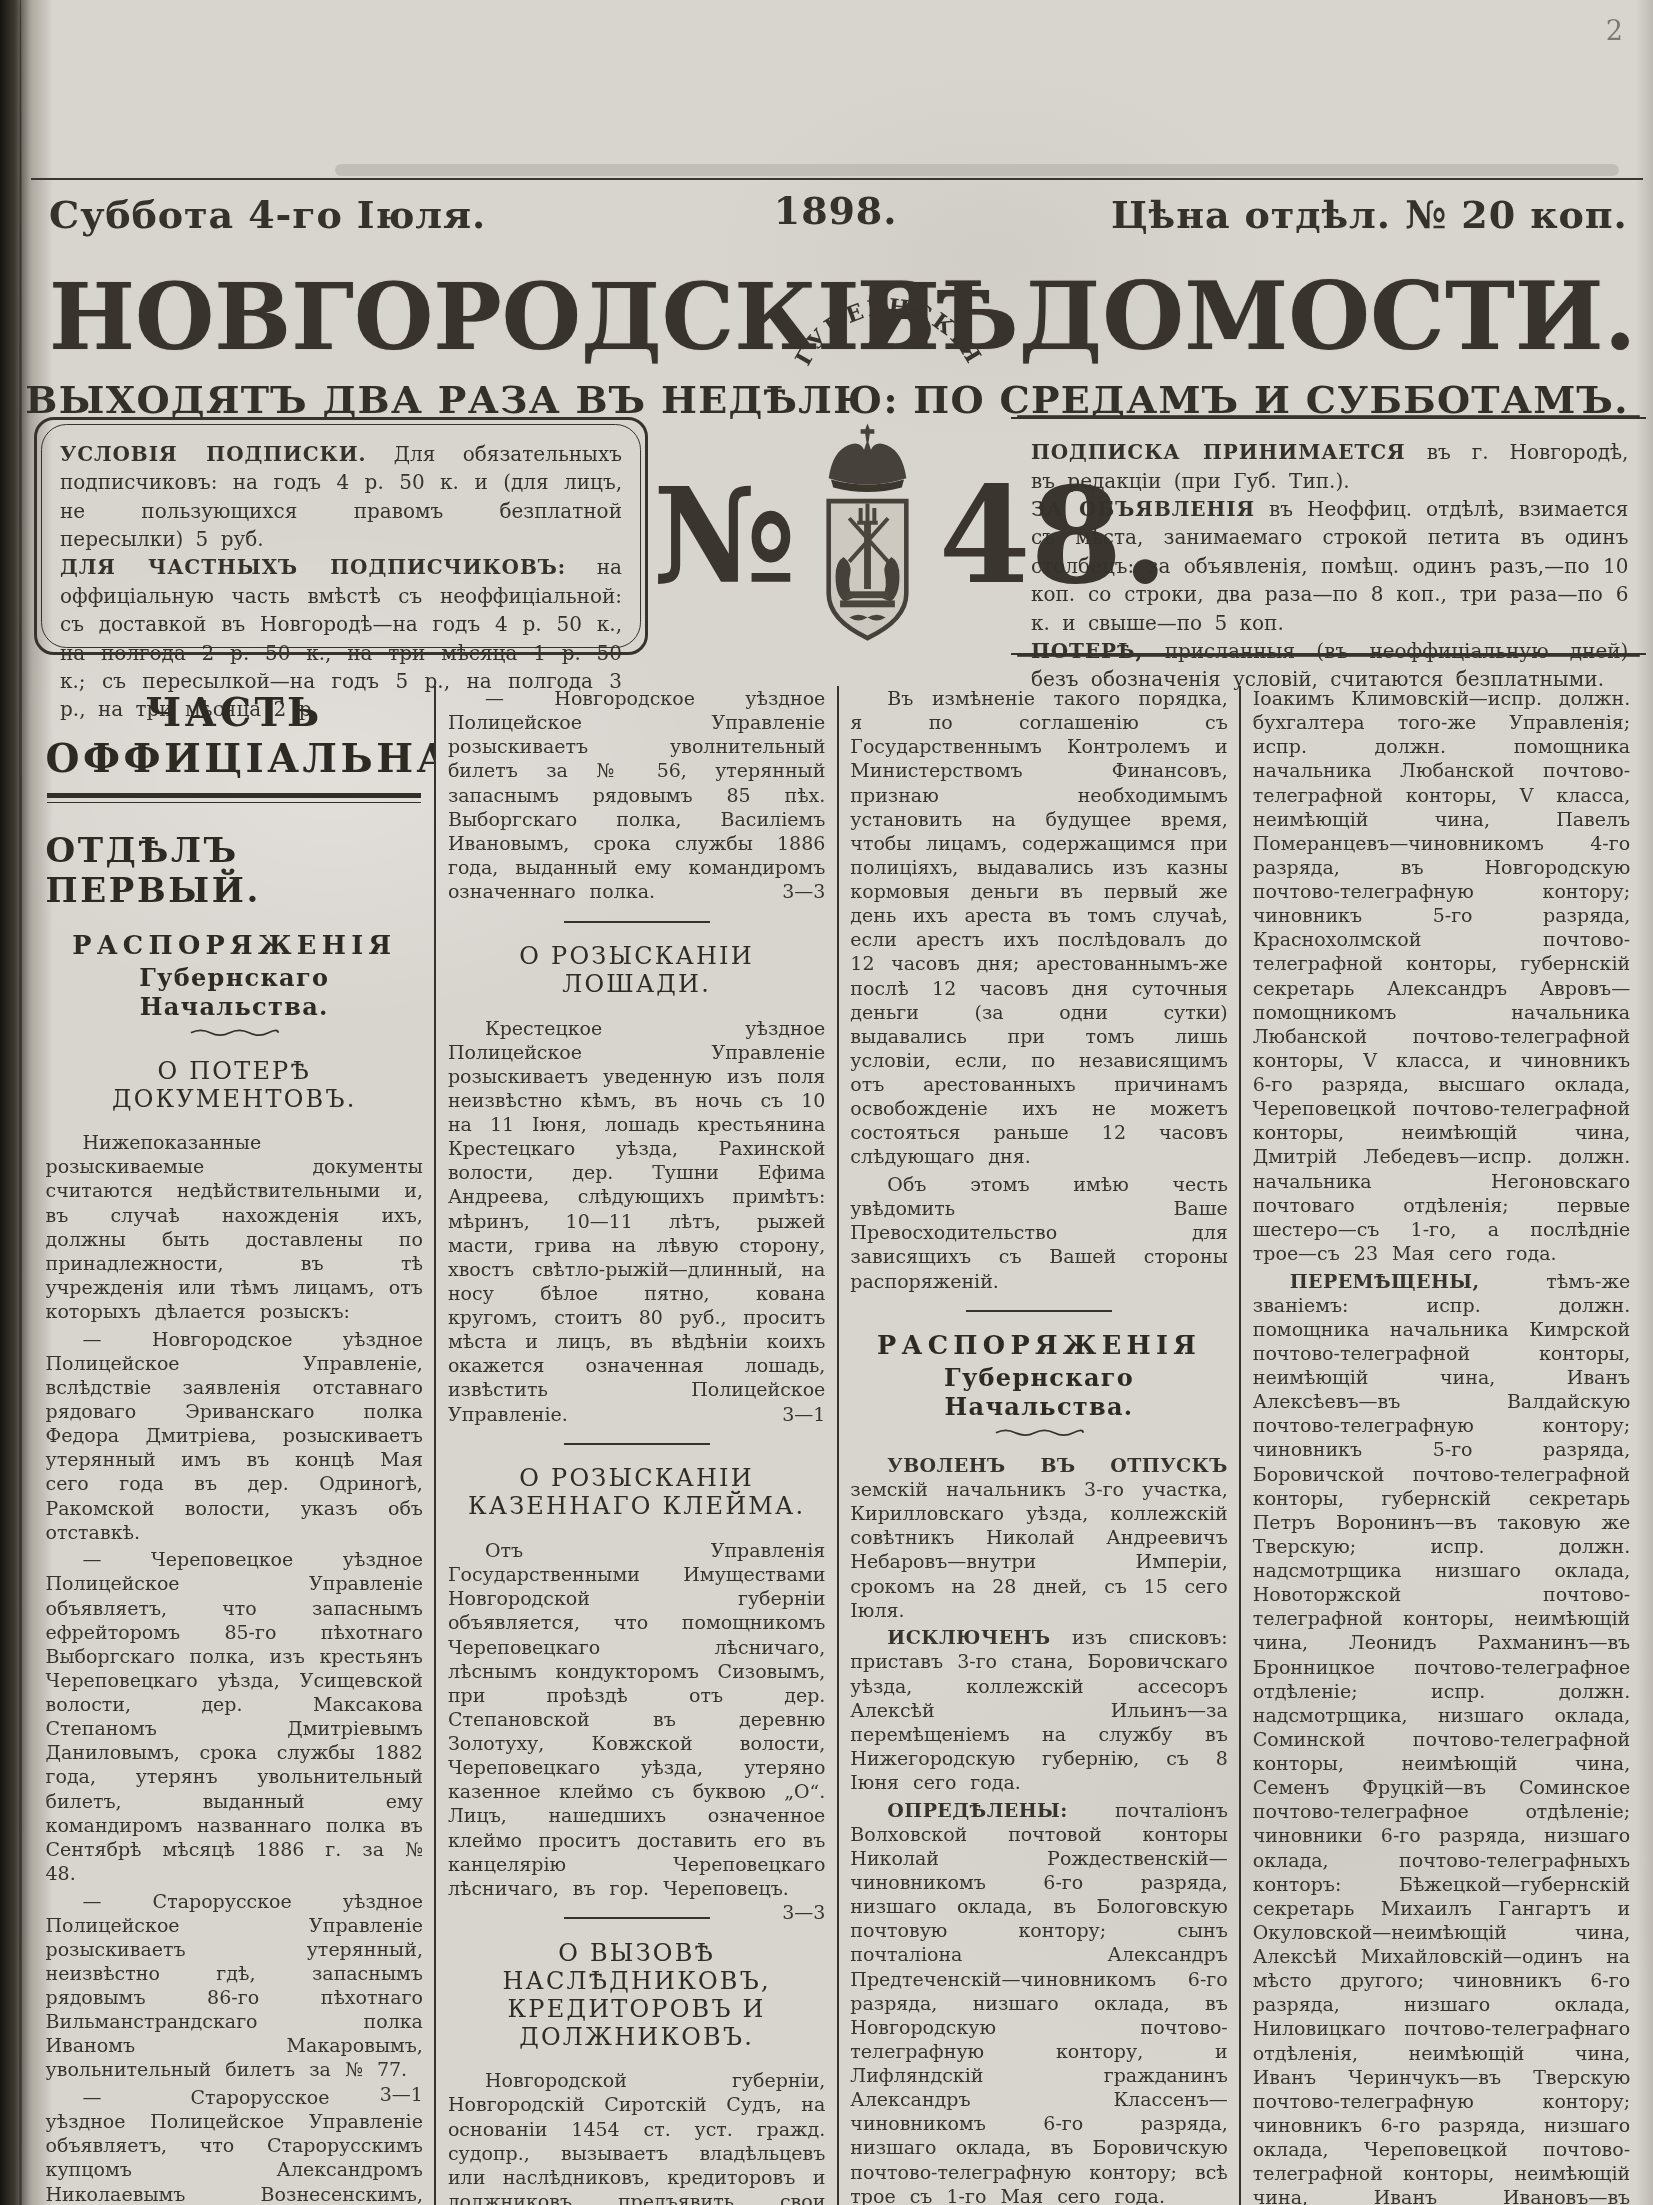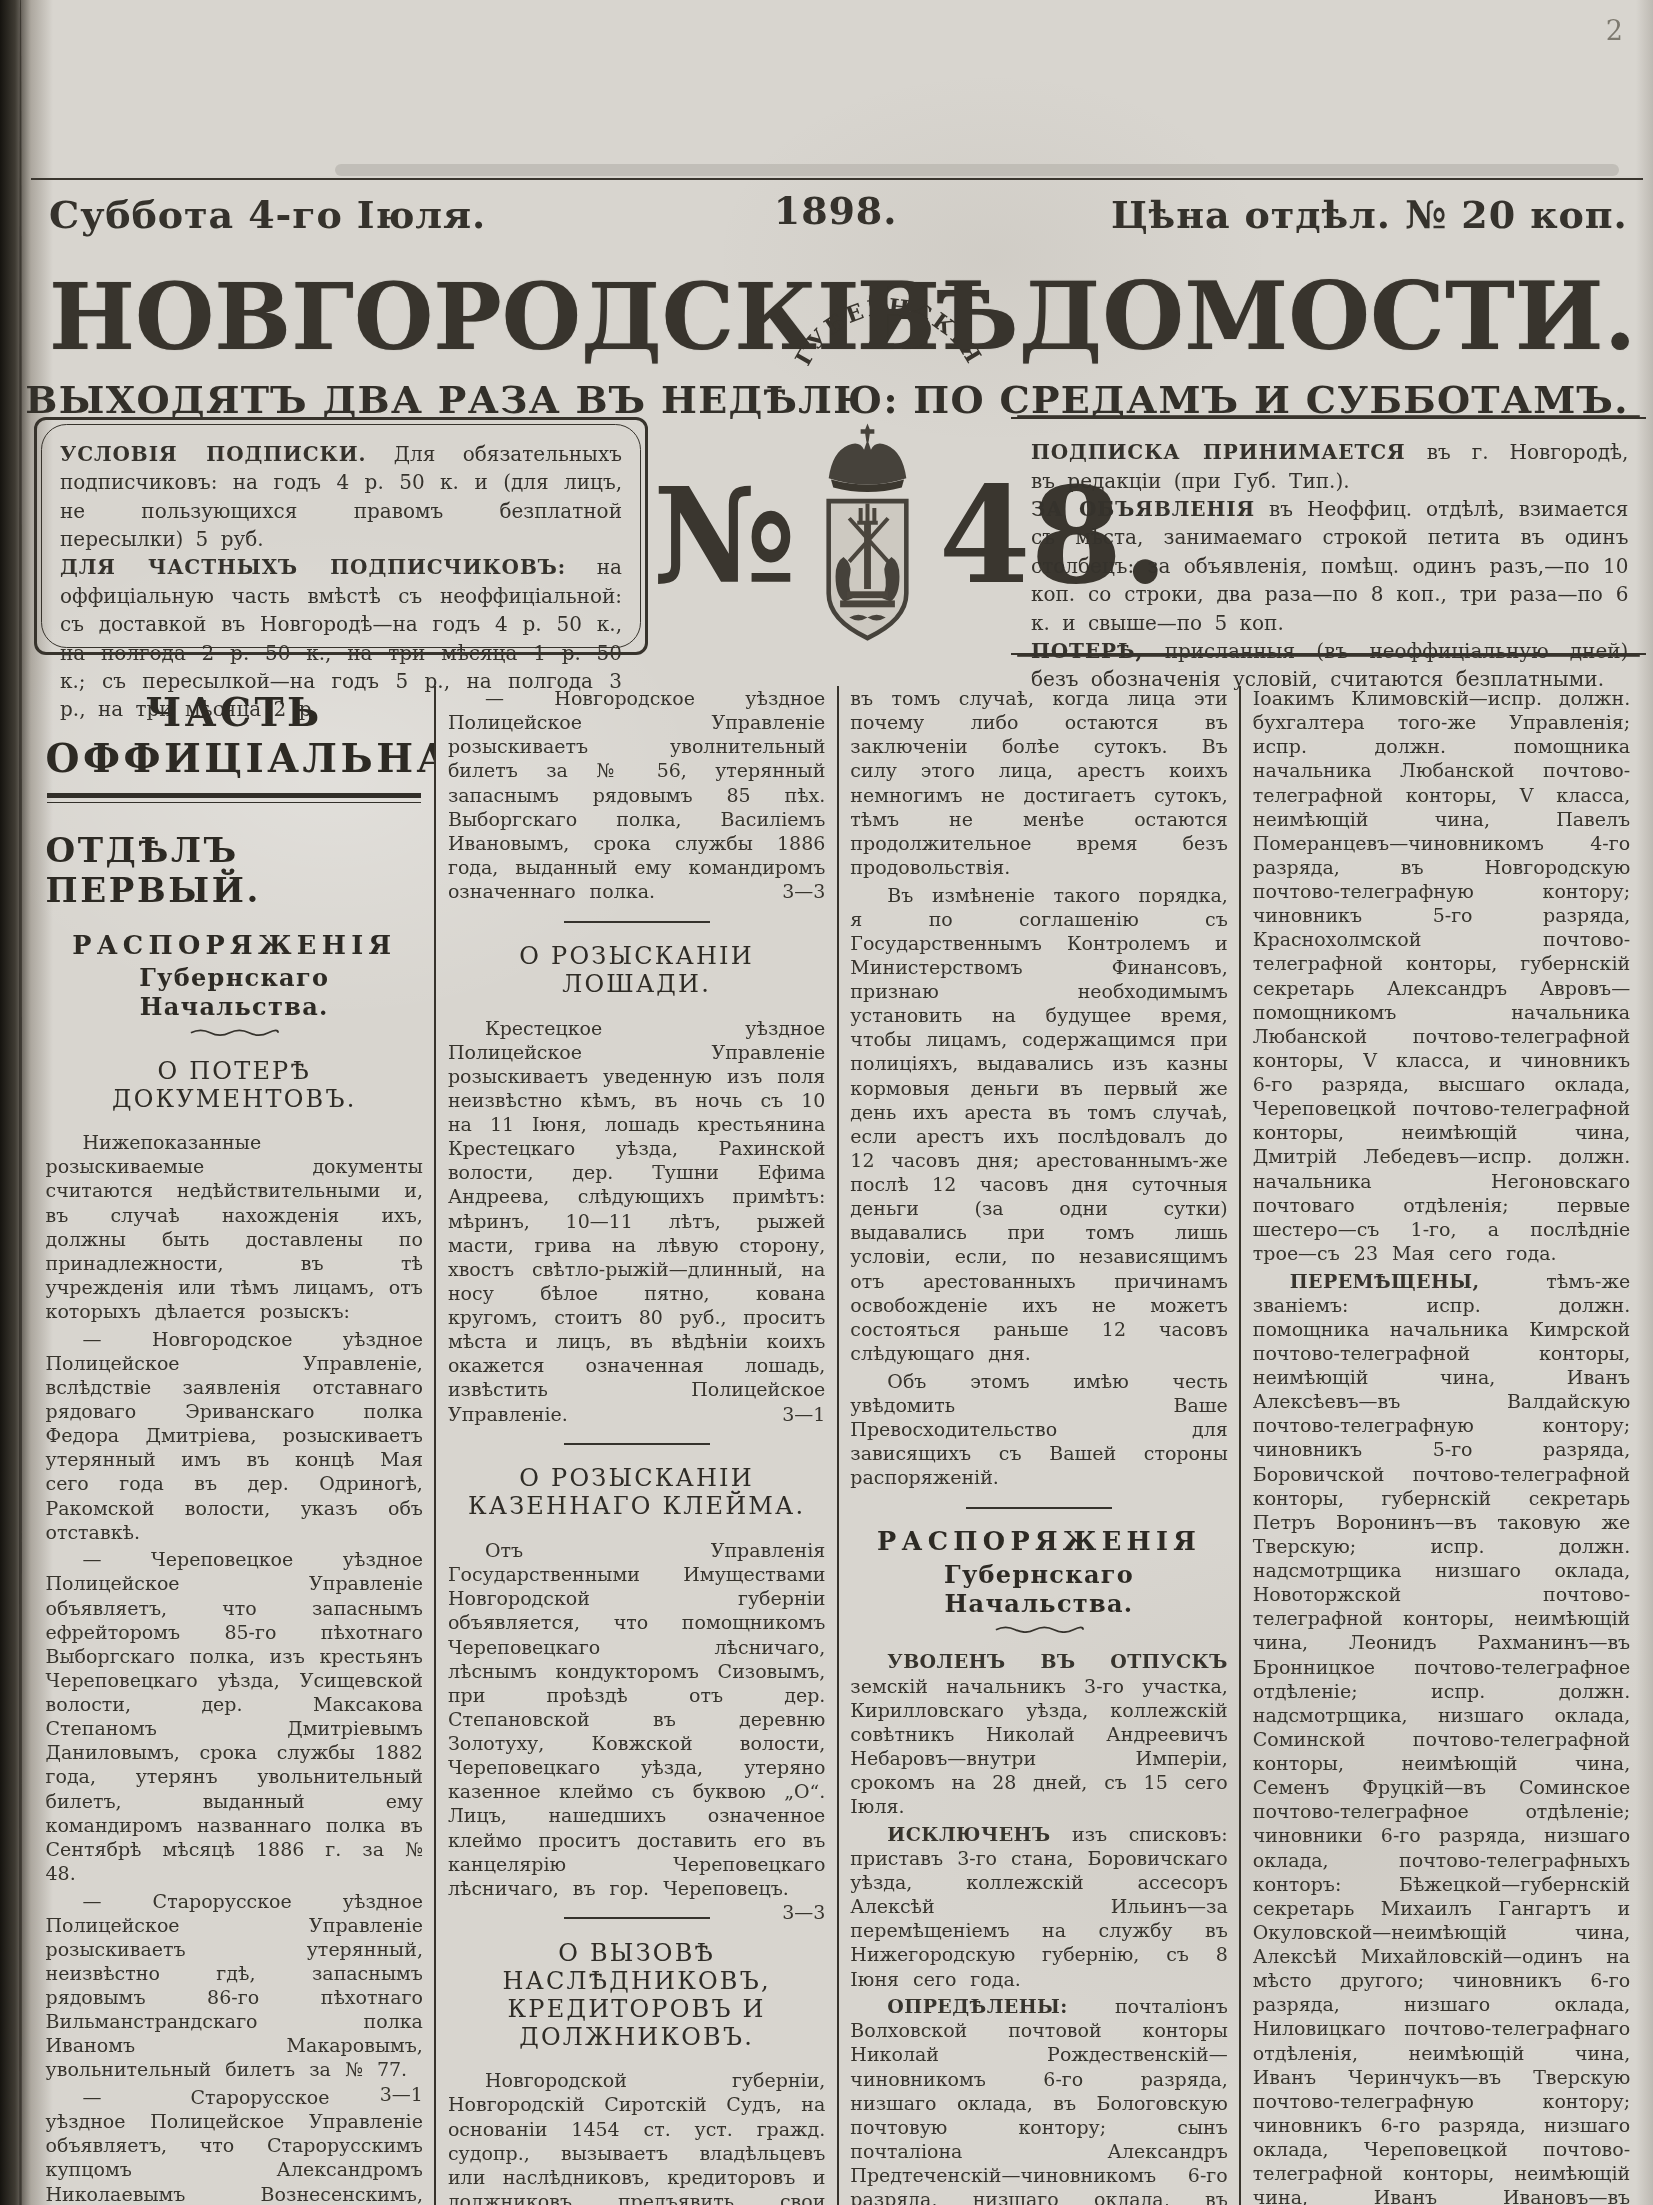--- a/index.html
+++ b/index.html
@@ -30,21 +30,21 @@
   .dateline .dl-right{position:absolute;right:4.4px;top:0;}
 
   .masthead{position:absolute;top:245px;left:49px;right:17.6px;height:118px;}
   .mh-left{position:absolute;left:0;bottom:0;font-size:91px;font-weight:bold;letter-spacing:0px;line-height:1;color:#38342d;text-shadow:0 0 0.9px rgba(56,52,45,.5);}
   .mh-arc{position:absolute;left:745px;bottom:-2.6px;width:190px;height:118px;}
   .mh-right{position:absolute;right:0;bottom:0;font-size:94px;font-weight:bold;line-height:1;color:#38342d;text-shadow:0 0 0.9px rgba(56,52,45,.5);}
 
   .subtitle{position:absolute;top:371px;left:0;width:100%;text-align:center;font-size:38px;font-weight:bold;letter-spacing:1.3px;color:#33302a;margin-top:6px;}
 
   .issueband{position:absolute;top:415px;left:0;width:100%;height:242px;}
-  .subbox{position:absolute;left:34px;width:614px;top:1.8px;bottom:1.8px;border:3.1px solid #37332c;border-radius:12px;padding:20px 23px;box-sizing:border-box;}
+  .subbox{position:absolute;left:34px;width:614px;top:1.8px;bottom:1.8px;border:3.1px solid #37332c;border-radius:20px;padding:20px 23px;box-sizing:border-box;}
   .subbox::before{content:"";position:absolute;inset:4px;border:1.3px solid #37332c;border-radius:25.6px;pointer-events:none;}
   .boxtext{font-size:20px;line-height:1.42;text-align:justify;word-spacing:.30em;}
   .boxtext b{letter-spacing:0.9px;}
   .annbox{position:absolute;left:1011px;right:8px;top:1.8px;bottom:1.8px;border-top:2.6px solid #37332c;border-bottom:2.6px solid #37332c;
     box-shadow:0 -8px 0 -6.2px #37332c, 0 8px 0 -6.2px #37332c;padding:19.4px 17.6px 0 20px;box-sizing:border-box;}
   .midzone{position:absolute;left:653px;width:353px;top:0;bottom:0;display:flex;align-items:center;justify-content:space-between;}
   .no-sign{font-size:132px;font-weight:bold;line-height:1;color:#3a362f;}
   .issue-number{font-size:132px;font-weight:bold;line-height:1;color:#3a362f;}
   .emblem{flex:0 0 auto;margin:0 2.6px;}
 
@@ -173,21 +173,20 @@
       <div class="divider"></div>
       <div class="sub-head">О РОЗЫСКАНІИ КАЗЕННАГО КЛЕЙМА.</div>
       <p class="body"><span>Отъ Управленія Государственными Имуществами Новгородской губерніи объявляется, что помощникомъ Череповецкаго лѣсничаго, лѣснымъ кондукторомъ Сизовымъ, при проѣздѣ отъ дер. Степановской въ деревню Золотуху, Ковжской волости, Череповецкаго уѣзда, утеряно казенное клеймо съ буквою „О“. Лицъ, нашедшихъ означенное клеймо проситъ доставить его въ канцелярію Череповецкаго лѣсничаго, въ гор. Череповецъ.</span><span class="sig">3—3</span></p>
       <div class="divider"></div>
       <div class="sub-head">О ВЫЗОВѢ НАСЛѢДНИКОВЪ, КРЕДИТОРОВЪ И ДОЛЖНИКОВЪ.</div>
       <p class="body"><span>Новгородской губерніи, Новгородскій Сиротскій Судъ, на основаніи 1454 ст. уст. гражд. судопр., вызываетъ владѣльцевъ или наслѣдниковъ, кредиторовъ и должниковъ предъявить свои права къ находящемуся въ вѣдѣніи опеки капиталу въ суммѣ 1060 руб., хранящемуся въ Новгородскомъ городскомъ банкѣ, оставшемуся послѣ безвѣстно отсутствующей Солигаличской мѣщанки Костромской губерніи Александры Павловой Шохриной.</span></p>
 
     </div>
 
     <div class="col">
-      <p class="body noindent">въ томъ случаѣ, когда лица эти почему либо остаются въ заключеніи болѣе сутокъ. Въ силу этого лица, арестъ коихъ немногимъ не достигаетъ сутокъ, тѣмъ не менѣе остаются продолжительное время безъ продовольствія.</p>
       <p class="body">Въ измѣненіе такого порядка, я по соглашенію съ Государственнымъ Контролемъ и Министерствомъ Финансовъ, признаю необходимымъ установить на будущее время, чтобы лицамъ, содержащимся при полиціяхъ, выдавались изъ казны кормовыя деньги въ первый же день ихъ ареста въ томъ случаѣ, если арестъ ихъ послѣдовалъ до 12 часовъ дня; арестованнымъ-же послѣ 12 часовъ дня суточныя деньги (за одни сутки) выдавались при томъ лишь условіи, если, по независящимъ отъ арестованныхъ причинамъ освобожденіе ихъ не можетъ состояться раньше 12 часовъ слѣдующаго дня.</p>
       <p class="body">Объ этомъ имѣю честь увѣдомить Ваше Превосходительство для зависящихъ съ Вашей стороны распоряженій.</p>
       <div class="divider"></div>
       <div class="org-head1">РАСПОРЯЖЕНІЯ</div>
       <div class="org-head2">Губернскаго Начальства.</div>
       <svg class="wavy" width="93" height="9.7" viewBox="0 0 210 22">
           <path d="M6,13 Q28,2 50,13 T94,13 T138,13 T182,13 T204,13" stroke="#35322c" stroke-width="4" fill="none"></path>
         </svg>
       <p class="body"><b>УВОЛЕНЪ ВЪ ОТПУСКЪ</b> <span>земскій начальникъ 3-го участка, Кирилловскаго уѣзда, коллежскій совѣтникъ Николай Андреевичъ Небаровъ—внутри Имперіи, срокомъ на 28 дней, съ 15 сего Іюля.</span></p>
       <p class="body"><b>ИСКЛЮЧЕНЪ</b> <span>изъ списковъ: приставъ 3-го стана, Боровичскаго уѣзда, коллежскій ассесоръ Алексѣй Ильинъ—за перемѣщеніемъ на службу въ Нижегородскую губернію, съ 8 Іюня сего года.</span></p>

